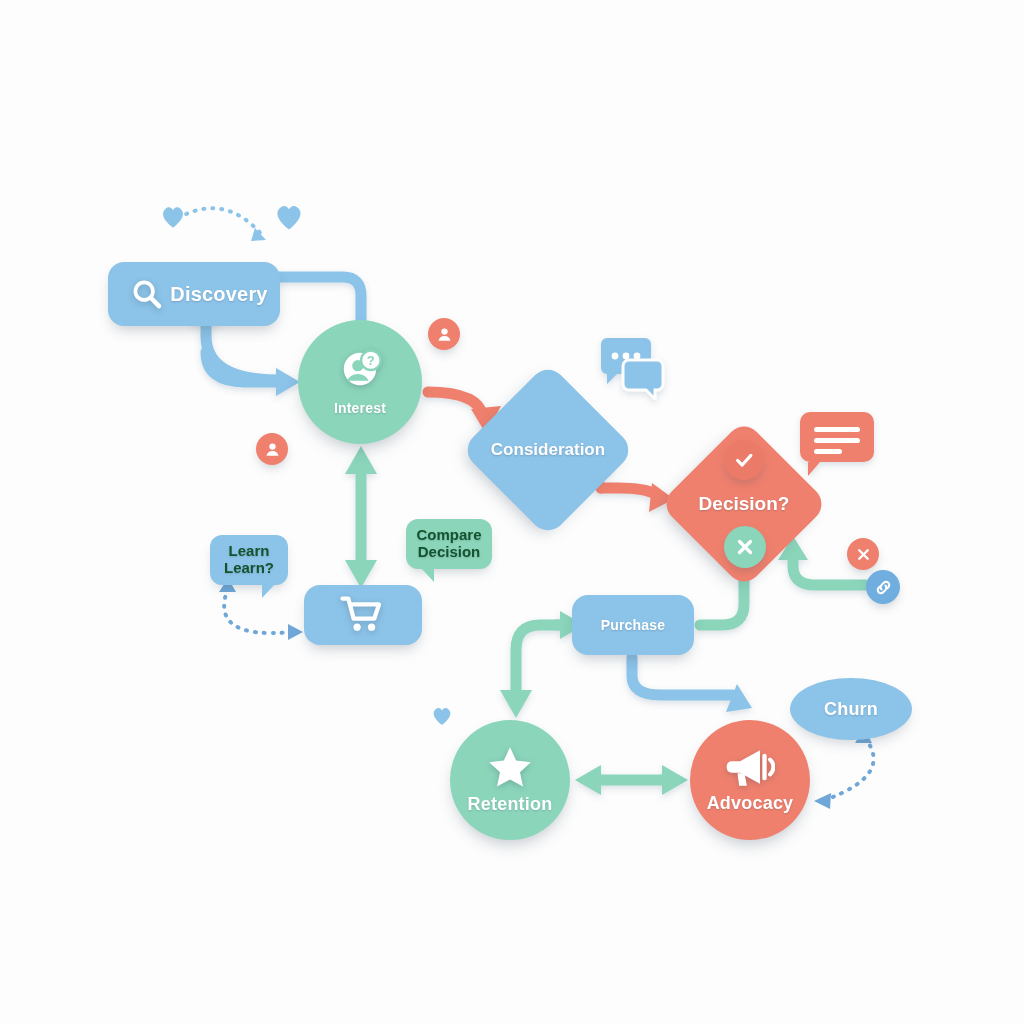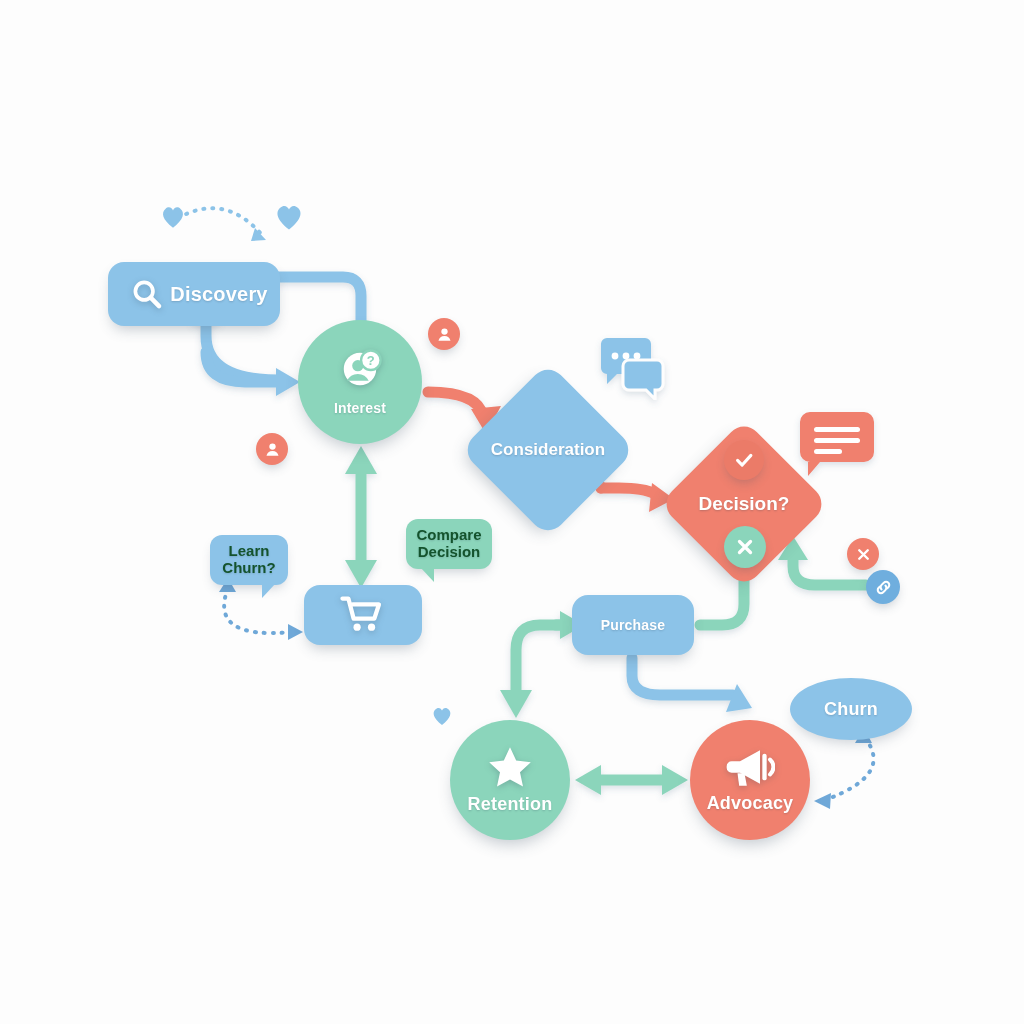--- a/index.html
+++ b/index.html
@@ -186,21 +186,21 @@
   <div class="chip" style="left:866px;top:570px;width:34px;height:34px;background:#6FAEDE;">
     <svg class="icon-svg" width="19" height="19" viewBox="0 0 24 24">
       <path d="M9.6 14.4 a4 4 0 0 1 0-5.7 l2.8-2.8 a4 4 0 0 1 5.7 5.7 l-1.4 1.4" fill="none" stroke="#fff" stroke-width="2.6" stroke-linecap="round"></path>
       <path d="M14.4 9.6 a4 4 0 0 1 0 5.7 l-2.8 2.8 a4 4 0 0 1-5.7-5.7 l1.4-1.4" fill="none" stroke="#fff" stroke-width="2.6" stroke-linecap="round"></path>
     </svg>
   </div>
 
   <div class="bubble" style="left:210px;top:535px;width:78px;height:50px;background:#8CC3E8;font-size:15px;">
     <div style="position:relative;z-index:2;">
       <span>Learn</span><br>
-      <span>Churn?</span>
+      <span>Learn?</span>
     </div>
     <span class="tail" style="bottom:-13px;left:52px;border-left:14px solid #8CC3E8;border-bottom:15px solid transparent;"></span>
   </div>
 
   <div class="bubble" style="left:406px;top:519px;width:86px;height:50px;background:#8BD5BB;font-size:15px;">
     <div style="position:relative;z-index:2;">
       <span>Compare</span><br>
       <span>Decision</span>
     </div>
     <span class="tail" style="bottom:-13px;left:14px;border-right:14px solid #8BD5BB;border-bottom:15px solid transparent;"></span>

